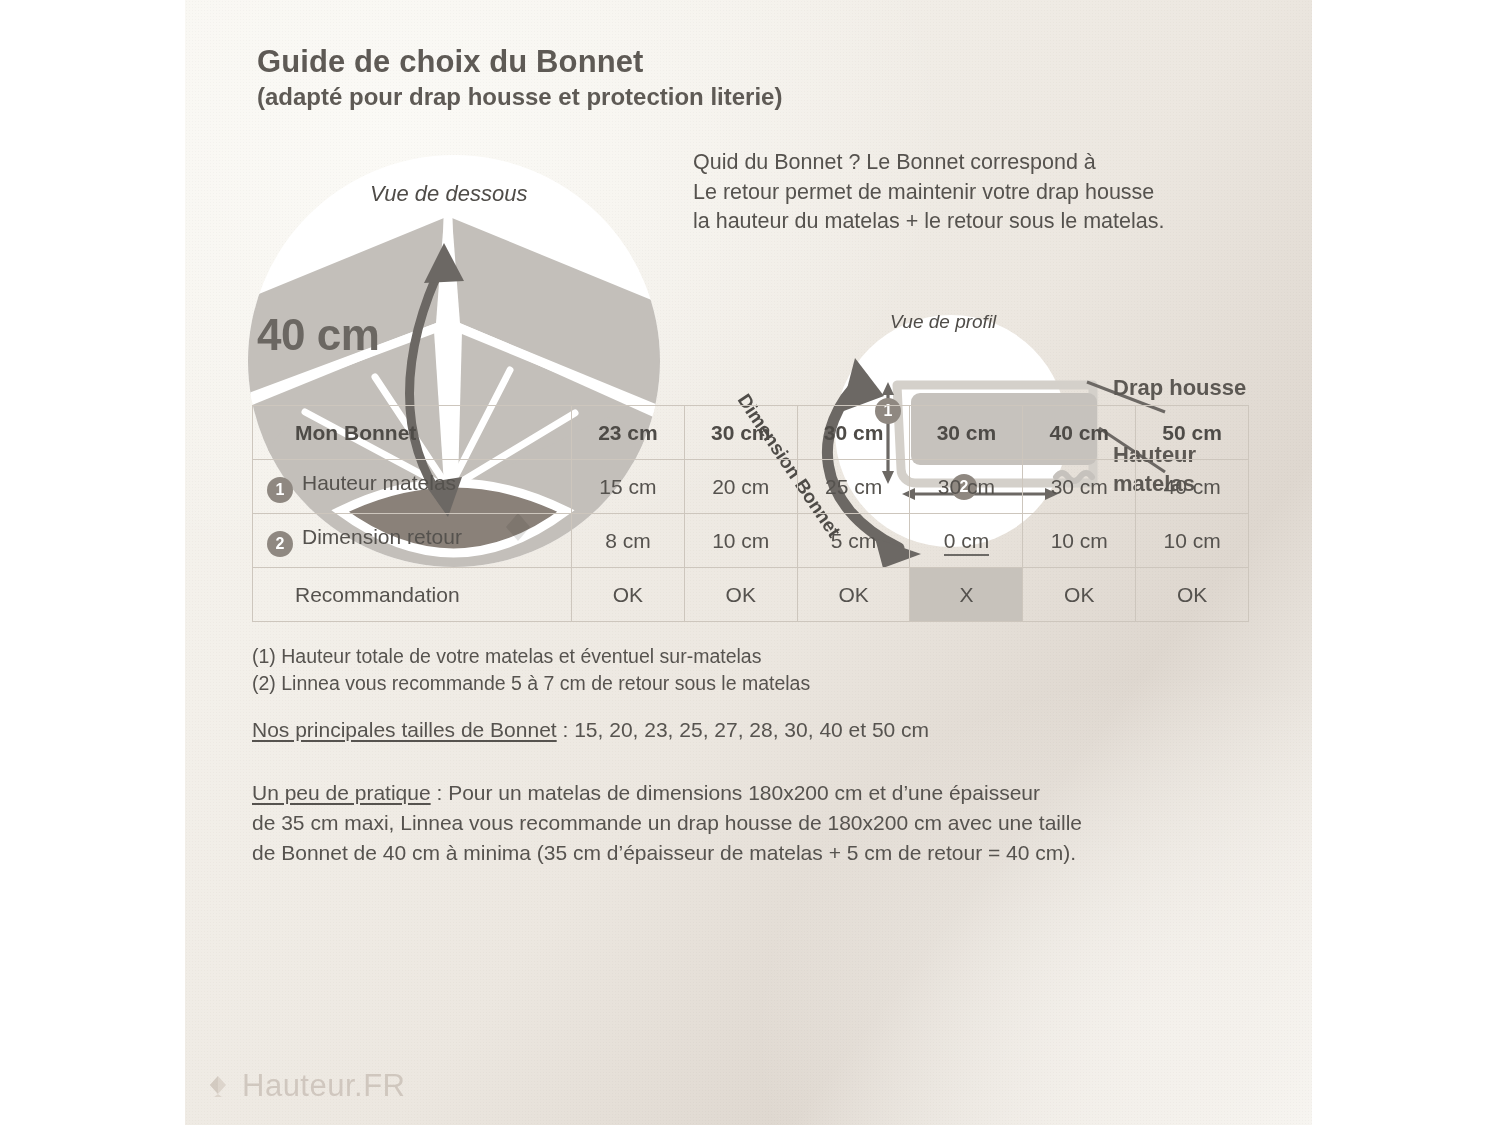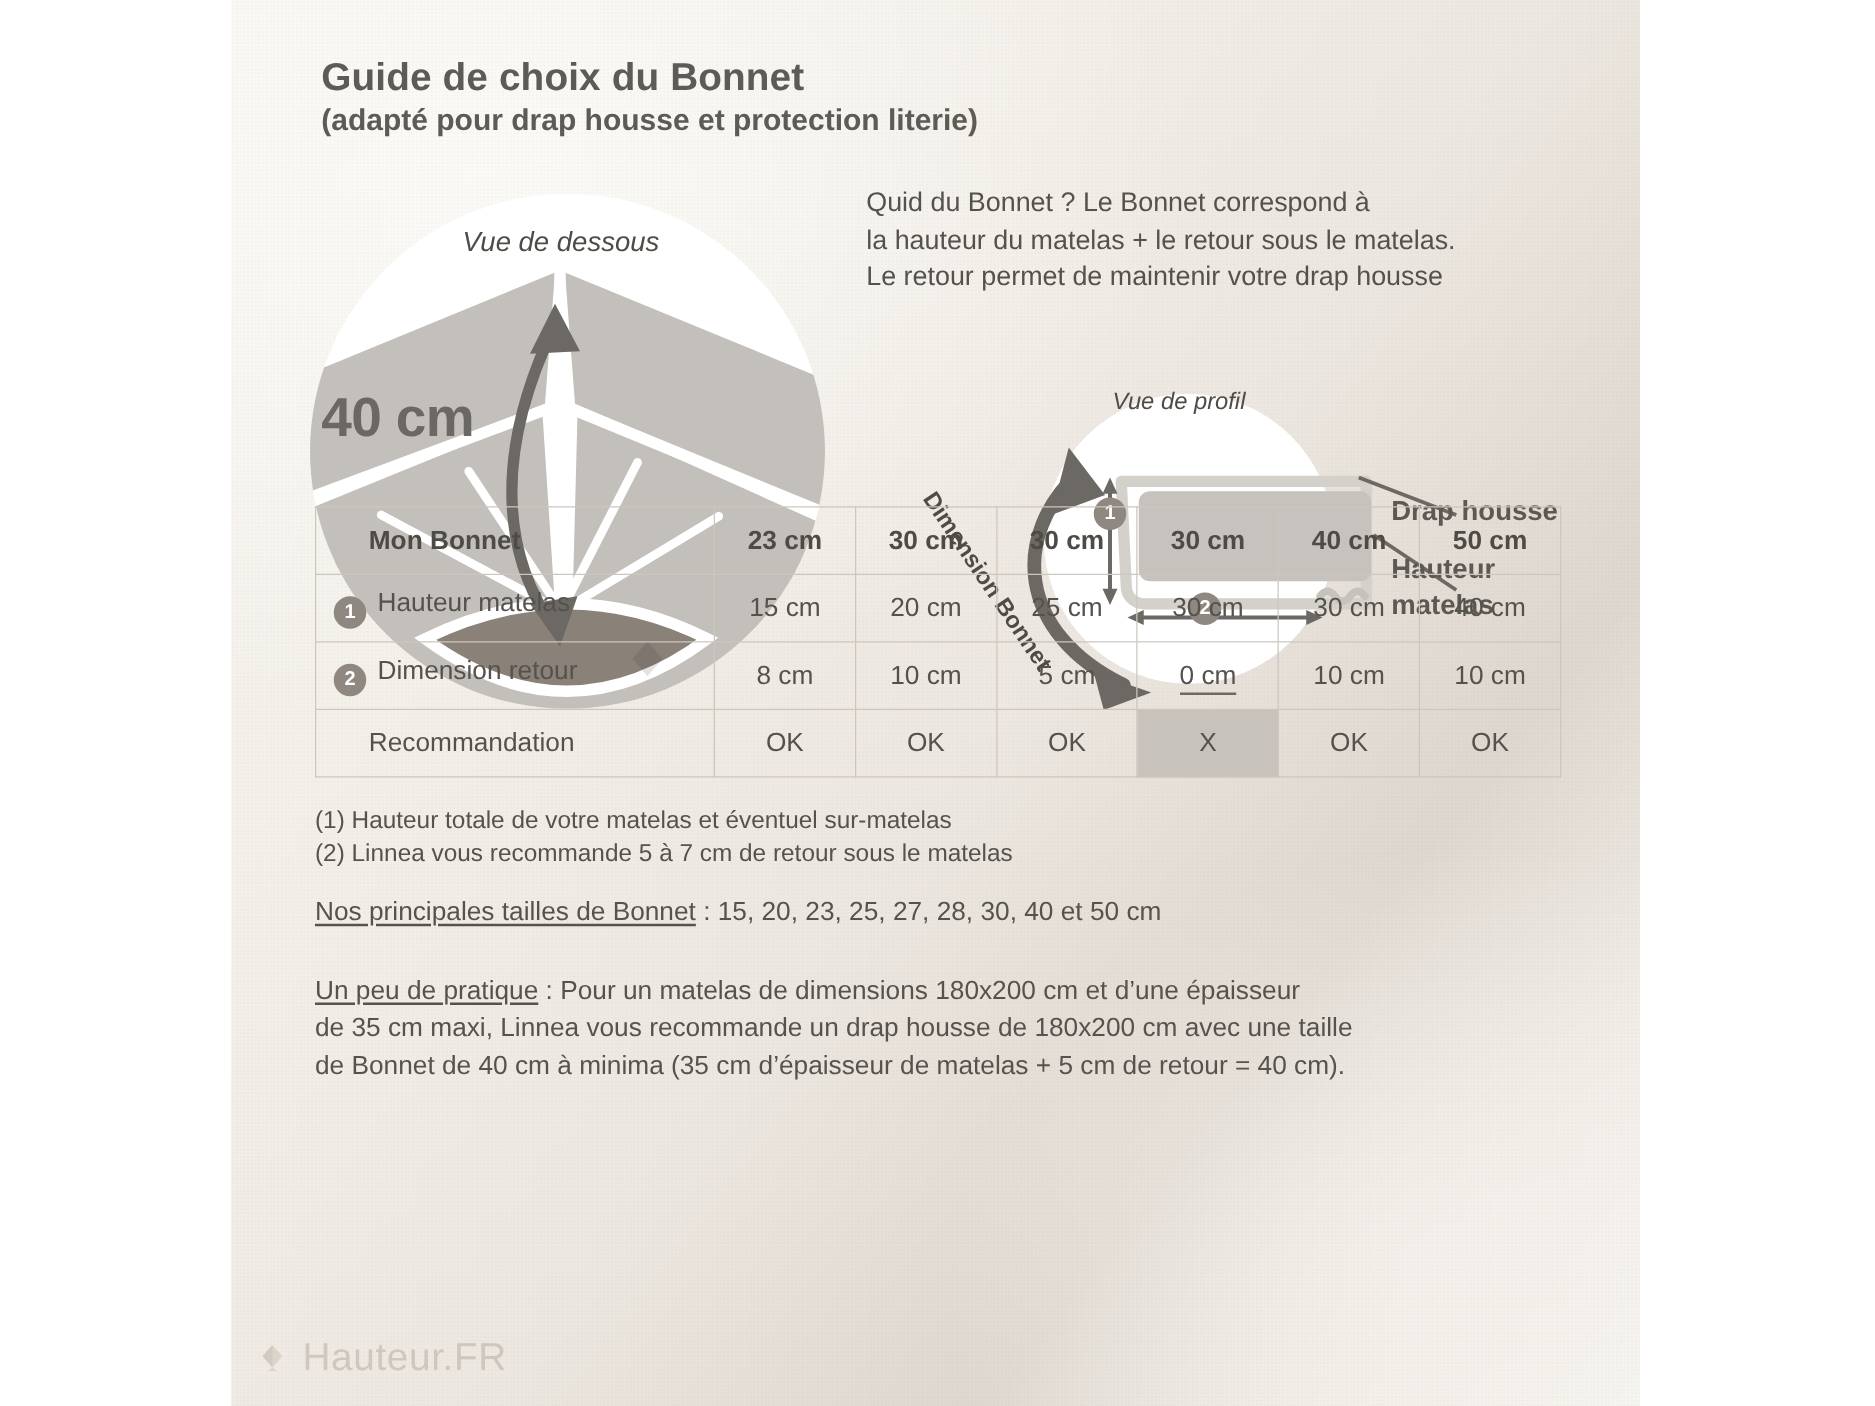--- a/index.html
+++ b/index.html
@@ -43,21 +43,21 @@
 
   .capt{font-style:italic;color:#4f4c48;font-weight:400;}
   #lbl-dessous{left:185px;top:181px;font-size:22px;}
   #lbl-profil{left:705px;top:311px;font-size:19px;}
 
   #txt40{left:72px;top:310px;font-size:44px;font-weight:bold;color:#6b6762;letter-spacing:-.5px;}
 
   #lbl-dim-bonnet{left:566px;top:390px;font-size:19px;font-weight:bold;color:#4f4c48;
     transform:rotate(56deg);transform-origin:left top;white-space:nowrap;}
 
-  #lbl-drap{left:928px;top:396px;font-size:22px;font-weight:bold;color:#5c5853;white-space:nowrap;}
+  #lbl-drap{left:928px;top:375px;font-size:22px;font-weight:bold;color:#5c5853;white-space:nowrap;}
   #lbl-hauteur{left:928px;top:440px;font-size:22px;font-weight:bold;color:#5c5853;line-height:29px;}
 
   .badge-num{
     display:inline-flex;align-items:center;justify-content:center;
     width:26px;height:26px;border-radius:50%;background:#8f8881;color:#fff;
     font-size:16px;font-weight:bold;line-height:1;
   }
   #badge1{left:690px;top:398px;}
   #badge2{left:766px;top:474px;}
 
@@ -142,22 +142,22 @@
     <div class="lay capt" id="lbl-dessous">Vue de dessous</div>
     <div class="lay" id="txt40">40 cm</div>
 
     <div class="lay" id="title-block">
       <div id="title-main">Guide de choix du Bonnet</div>
       <div id="title-sub">(adapté pour drap housse et protection literie)</div>
     </div>
 
     <div class="lay" id="intro">
       <div>Quid du Bonnet ? Le Bonnet correspond à</div>
+      <div>Le retour permet de maintenir votre drap housse</div>
       <div>la hauteur du matelas + le retour sous le matelas.</div>
-      <div>Le retour permet de maintenir votre drap housse</div>
     </div>
 
     <div class="lay circle" id="circle-right"></div>
 
     <div class="lay" style="left:566px;top:300px;width:560px;height:300px;">
       <svg width="560" height="300" viewBox="0 0 560 300">
 
         <path d="M112,78 C58,128 62,206 148,248" fill="none" stroke="#6c6864" stroke-width="11" stroke-linecap="round"></path>
         <polygon points="104,58 90,112 133,96" fill="#6c6864"></polygon>
         <polygon points="170,254 124,238 132,268" fill="#6c6864"></polygon>

